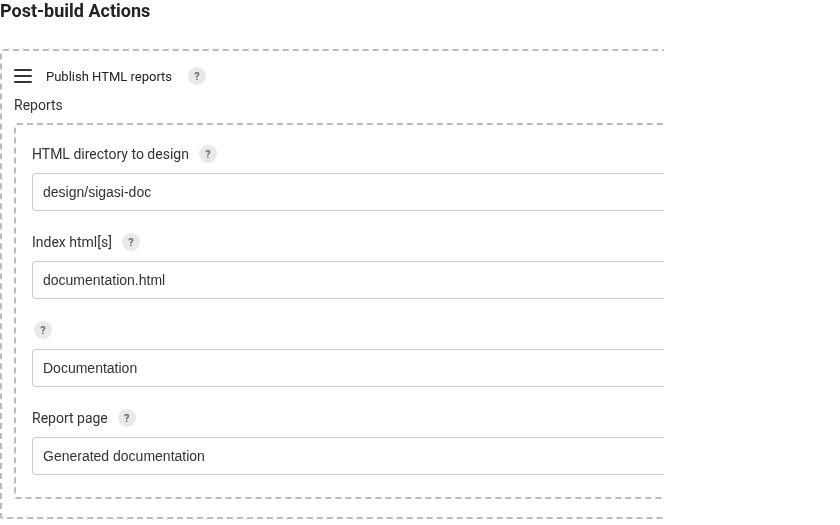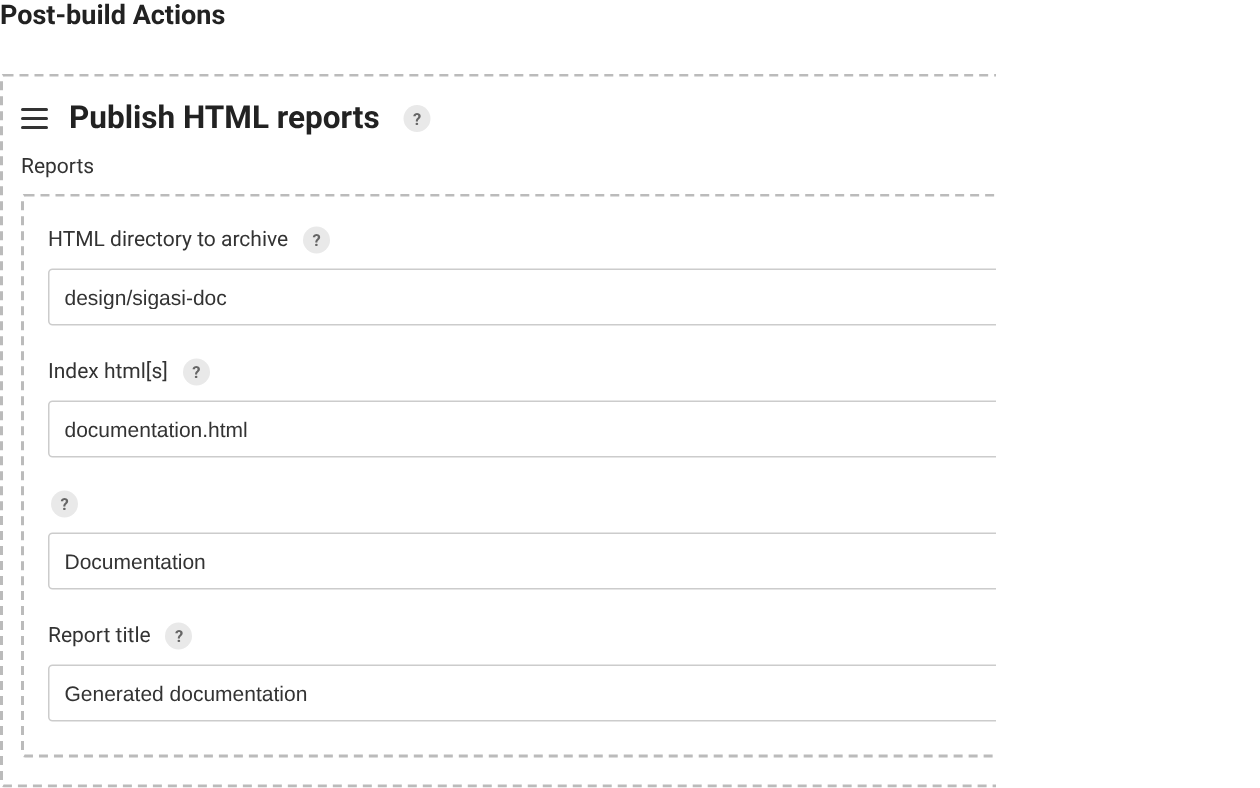--- a/index.html
+++ b/index.html
@@ -49,22 +49,22 @@
     justify-content: space-between;
     cursor: grab;
   }
   .drag-handle span {
     display: block;
     height: 2px;
     background: #333;
     border-radius: 1px;
   }
   .block-title {
-    font-weight: 700;
-    font-size: 21px;
+    font-weight: 400;
+    font-size: 13px;
     color: #222;
   }
   .help {
     width: 18px;
     height: 18px;
     border-radius: 50%;
     background: #e9e9e9;
     color: #666;
     font-size: 11px;
     font-weight: 700;
@@ -123,21 +123,21 @@
       <div class="block-title">Publish HTML reports</div>
       <div class="help">?</div>
     </div>
 
     <div class="subhead">Reports</div>
 
     <div class="dashed-box inner-box">
 
       <div class="field">
         <div class="field-label-row">
-          <span class="field-label">HTML directory to archive</span>
+          <span class="field-label">HTML directory to design</span>
           <span class="help">?</span>
         </div>
         <input type="text" class="text-input" value="design/sigasi-doc" style="">
       </div>
 
       <div class="field">
         <div class="field-label-row">
           <span class="field-label">Index html[s]</span>
           <span class="help">?</span>
         </div>
@@ -146,21 +146,21 @@
 
       <div class="field">
         <div class="field-label-row">
           <span class="help">?</span>
         </div>
         <input type="text" class="text-input" value="Documentation" style="">
       </div>
 
       <div class="field" style="margin-bottom:0;">
         <div class="field-label-row">
-          <span class="field-label">Report title</span>
+          <span class="field-label">Report page</span>
           <span class="help">?</span>
         </div>
         <input type="text" class="text-input" value="Generated documentation" style="">
       </div>
 
     </div>
   </div>
 </div>
 
 </body></html>

